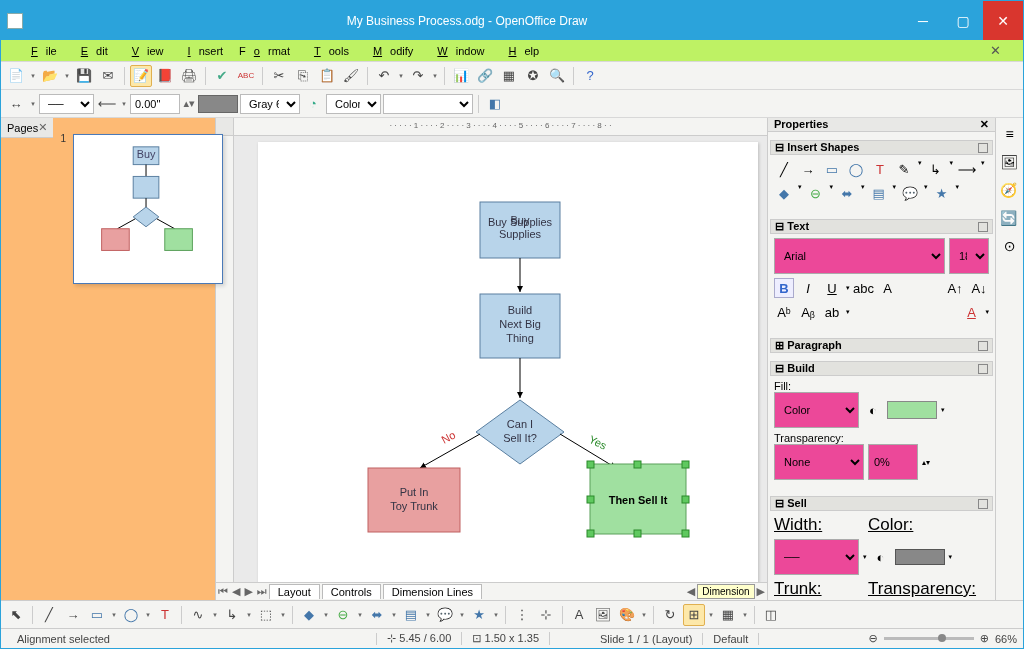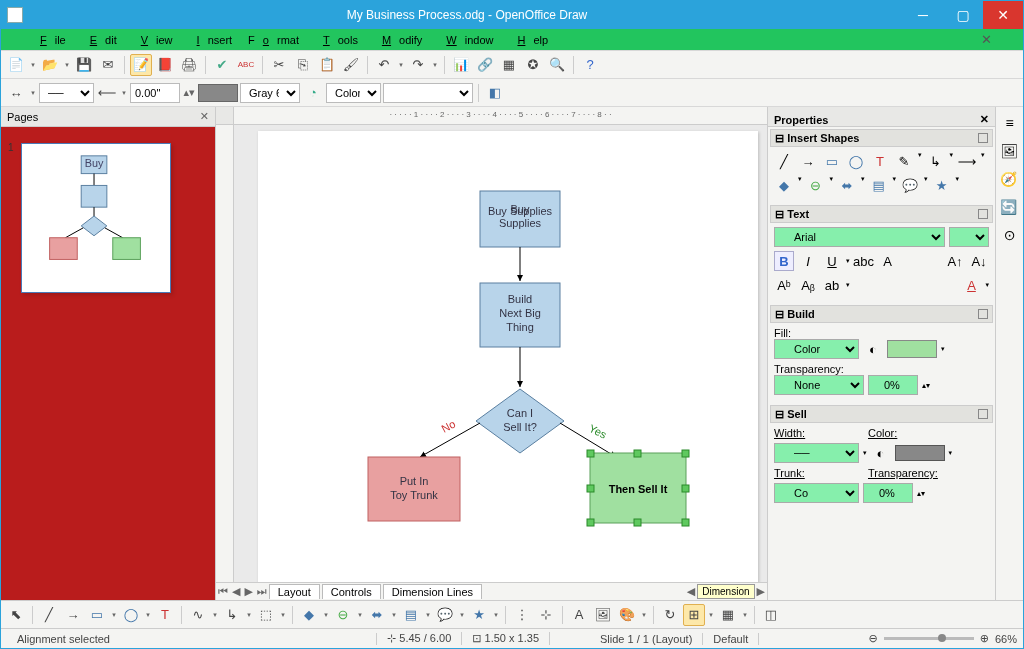--- a/index.html
+++ b/index.html
@@ -1,64 +1,64 @@
 <!DOCTYPE html>
 <html><head>
 <meta charset="utf-8">
 <style>
 *{box-sizing:border-box;margin:0;padding:0;font-family:"Segoe UI",Tahoma,sans-serif;font-size:11px}
 body{background:#fff;width:1024px;height:649px;overflow:hidden;border:1px solid #2ba3db;display:flex;flex-direction:column}
-.titlebar{background:#2ba3db;height:28px;display:flex;align-items:center;color:#fff;padding:0 0 0 6px}
+.titlebar{background:#2ba3db;height:39px;display:flex;align-items:center;color:#fff;padding:0 0 0 6px}
 .titlebar .ticon{width:16px;height:16px;background:#fff;border:1px solid #8aa;margin-right:8px}
 .titlebar .ttext{flex:1;text-align:center;font-size:12px}
 .winbtns{display:flex;height:100%}
 .winbtn{width:40px;height:100%;display:flex;align-items:center;justify-content:center;font-size:14px;color:#fff}
 .winbtn.close{background:#d9362e}
-.menubar{background:#22c55e;height:22px;display:flex;align-items:center;padding:0 23px;border-bottom:1px solid #d8d8d8}
+.menubar{background:#bef264;height:22px;display:flex;align-items:center;padding:0 14px;border-bottom:1px solid #d8d8d8}
 .menubar span{padding:2px 8px}
 .menubar .u{text-decoration:underline}
 .menubar .closex{margin-left:auto;font-size:13px;color:#555}
 .toolbar{background:#f4f4f2;height:28px;display:flex;align-items:center;padding:0 4px;border-bottom:1px solid #d8d8d8;gap:2px}
 .tbtn{width:22px;height:22px;display:flex;align-items:center;justify-content:center;border:1px solid transparent;border-radius:2px;font-size:13px;color:#444}
 .tbtn.active{background:#fde8a9;border-color:#e0b050}
 .tsep{width:1px;height:18px;background:#ccc;margin:0 3px}
 .tdrop{width:8px;font-size:7px;color:#666;display:flex;align-items:center;justify-content:center}
 .tinput{height:20px;border:1px solid #bbb;background:#fff;padding:0 4px;font-size:11px}
 .swatch{width:40px;height:18px;background:#888;border:1px solid #666;display:inline-block}
 .workspace{flex:1;display:flex;min-height:0}
-.pages-panel{width:215px;background:#b91c1c;border-right:1px solid #ccc;display:flex;flex-direction:column}
+.pages-panel{width:215px;background:#fdba74;border-right:1px solid #ccc;display:flex;flex-direction:row}
 .pages-head{height:20px;background:#e8e8e6;border-bottom:1px solid #ccc;display:flex;align-items:center;padding:0 6px;justify-content:space-between}
 .pages-head .x{color:#666}
 .thumb-wrap{padding:16px 20px}
 .thumb{width:150px;height:150px;background:#fff;border:1px solid #4a7ab8;box-shadow:2px 2px 4px rgba(0,0,0,.15);position:relative}
 .thumb-num{position:absolute;left:-14px;top:-2px;font-size:10px;color:#333}
 .thumb svg{width:100%;height:100%}
 .canvas-panel{flex:1;display:flex;flex-direction:column;min-width:0}
 .hruler{height:18px;background:#f4f4f2;border-bottom:1px solid #ccc;display:flex}
 .corner{width:18px;height:100%;border-right:1px solid #ccc;background:#e8e8e6}
 .ruler-ticks{flex:1;position:relative;font-size:8px;color:#666}
 .canvarea{flex:1;display:flex;min-height:0}
 .vruler{width:18px;background:#f4f4f2;border-right:1px solid #ccc}
 .canvas{flex:1;background:#eaeaea;overflow:hidden;position:relative}
 .page{position:absolute;left:24px;top:6px;width:500px;height:460px;background:#fff;box-shadow:1px 1px 3px rgba(0,0,0,.2)}
 .page svg{width:100%;height:100%;position:absolute;left:0;top:0}
 .tabbar{height:18px;background:#f4f4f2;border-top:1px solid #ccc;display:flex;align-items:center;font-size:10px}
 .tabbar .nav{padding:0 2px;color:#666}
 .tab{padding:1px 8px;background:#fff;border:1px solid #bbb;border-bottom:none;margin-right:2px}
 .tab.active{background:#fff}
 .props-panel{width:228px;background:#f4f4f2;border-left:1px solid #ccc;display:flex;flex-direction:column;overflow:hidden}
-.props-head{height:20px;background:#e8e8e6;border-bottom:1px solid #ccc;display:flex;align-items:flex-end;padding:0 6px;justify-content:space-between;font-weight:bold}
-.psection-head{height:18px;background:#e2e2de;border:1px solid #ccc;display:flex;align-items:center;padding:0 4px;justify-content:space-between;font-weight:bold;margin:2px 2px 0}
+.props-head{height:20px;background:#e8e8e6;border-bottom:1px solid #ccc;display:flex;align-items:flex-start;padding:0 6px;justify-content:space-between;font-weight:bold}
+.psection-head{height:18px;background:#e2e2de;border:1px solid #ccc;display:flex;align-items:center;padding:0 4px;justify-content:space-between;font-weight:bold;margin:8px 2px 0}
 .psection-head .box{width:10px;height:10px;border:1px solid #888}
 .psection-body{padding:4px 6px}
 .shaperow{display:flex;gap:4px;margin-bottom:4px}
 .sbtn{width:20px;height:20px;display:flex;align-items:center;justify-content:center;font-size:13px;border:1px solid transparent}
 .prow{display:flex;gap:4px;align-items:center;margin-bottom:4px}
-.prow select,.prow input{height:20px;border:1px solid #aaa;font-size:11px;background:#86efac;padding:0 15px}
-.prow .lbl{font-size:11px;text-decoration:underline}
+.prow select,.prow input{height:36px;border:1px solid #aaa;font-size:11px;background:#ec4899;padding:0 5px}
+.prow .lbl{font-size:17px;text-decoration:underline}
 .side-icons{width:28px;background:#f4f4f2;border-left:1px solid #ccc;display:flex;flex-direction:column;align-items:center;padding-top:6px;gap:8px}
 .side-icons .si{width:20px;height:20px;display:flex;align-items:center;justify-content:center;font-size:14px}
 .bottombar{height:28px;background:#f4f4f2;border-top:1px solid #ccc;display:flex;align-items:center;padding:0 4px;gap:2px}
 .statusbar{height:20px;background:#f4f4f2;border-top:1px solid #ccc;display:flex;align-items:center;padding:0 6px;font-size:11px;color:#444}
 .statusbar .cell{padding:0 10px;border-right:1px solid #ccc}
 .statusbar .cell:last-child{border:none}
 .zoom{margin-left:auto;display:flex;align-items:center;gap:6px}
 .slider{width:90px;height:3px;background:#bbb;position:relative}
 .slider .knob{width:8px;height:8px;background:#888;border-radius:50%;position:absolute;top:-3px;left:60%}
 .dim{font-size:8px;color:#666;position:absolute;width:100%;text-align:center;top:3px}
@@ -304,20 +304,24 @@
         <div class="sbtn">Aᵇ</div>
         <div class="sbtn">Aᵦ</div>
         <div class="sbtn">ab</div>
           <span style="font-size:7px">▾</span>
         <div style="flex:1"></div>
         <div class="sbtn" style="color:#c33;text-decoration:underline">A</div>
           <span style="font-size:7px">▾</span>
       </div>
     </div>
     <div class="psection-head">
+        <span>⊞ <span>Paragraph</span></span>
+        <span class="box"></span>
+      </div>
+    <div class="psection-head">
         <span>⊟ <span>Build</span></span>
         <span class="box"></span>
       </div>
     <div class="psection-body">
       <div class="lbl">Fill:</div>
       <div class="prow">
         <select style="width:85px"><option>Color</option></select>
         <div class="sbtn">◐</div>
         <div style="width:50px;height:18px;background:#a0e0a0;border:1px solid #888"></div>
           <span style="font-size:7px">▾</span>

